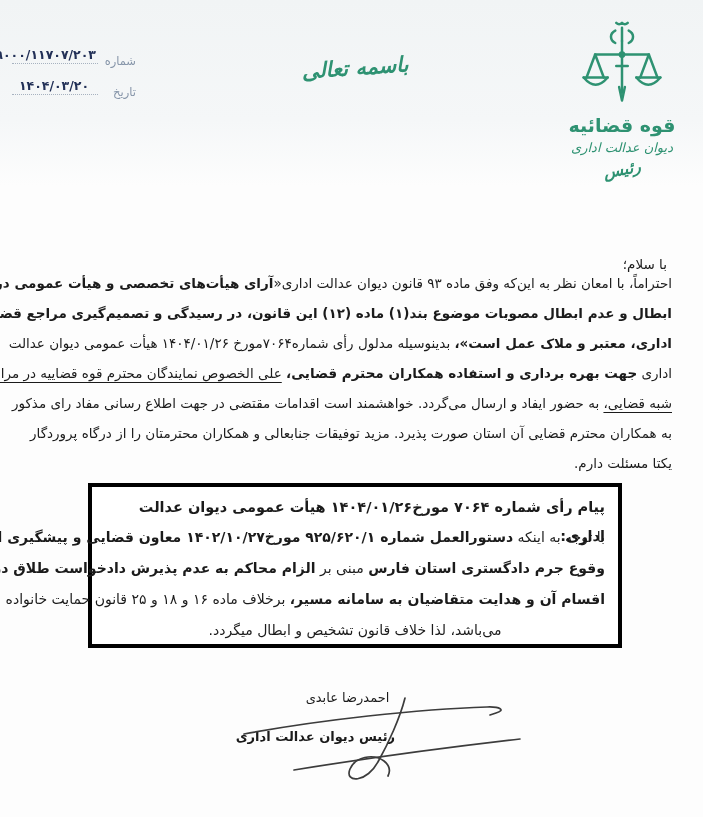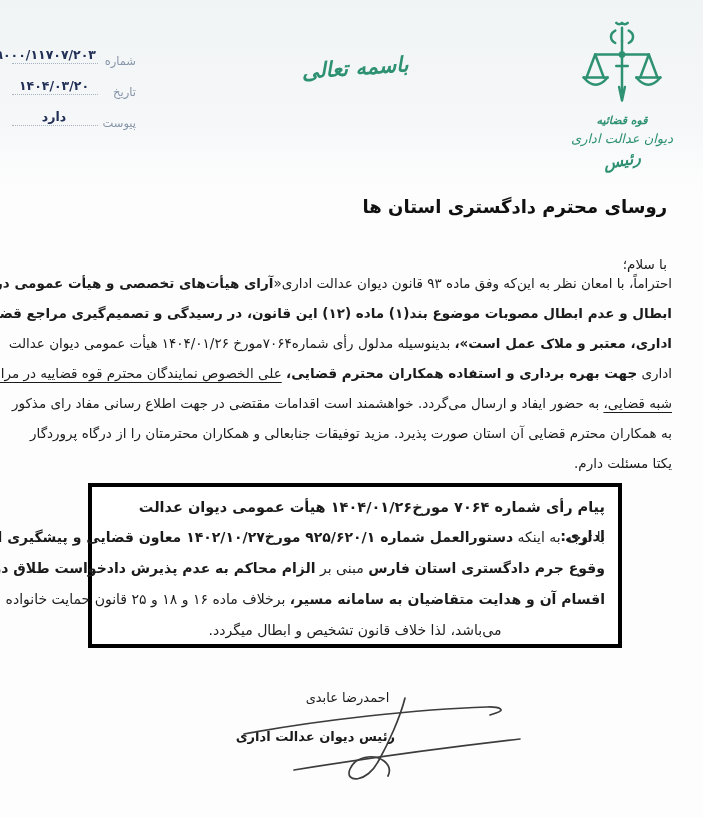--- a/index.html
+++ b/index.html
@@ -26,21 +26,21 @@
     font-size:12.5px;font-weight:bold;color:var(--navy-value);white-space:nowrap;}
 
   
   .bismillah{position:absolute;left:252px;top:56px;width:206px;text-align:center;
     color:var(--brand-green);font-size:21px;font-weight:bold;font-style:italic;
     transform:rotate(-4deg);}
 
   
   .logo{position:absolute;right:18px;top:20px;width:126px;text-align:center;color:var(--brand-green);}
   .logo svg{display:block;margin:0 auto;}
-  .org-name{font-size:11px;font-weight:bold;font-style:italic;letter-spacing:.5px;margin-top:2px;}
+  .org-name{font-size:19px;font-weight:bold;letter-spacing:.5px;margin-top:2px;}
   .org-sub{font-size:13px;font-style:italic;margin-top:4px;}
   .org-role{font-size:16px;font-weight:bold;font-style:italic;margin-top:5px;transform:rotate(-10deg);}
 
   
   .letter-title{position:absolute;right:36px;top:196px;font-size:18px;font-weight:bold;color:#101010;}
   .salutation{position:absolute;right:36px;top:256px;font-size:13.5px;}
   .body-lines{position:absolute;right:31px;left:30px;top:268px;font-size:13.5px;}
   .tl{height:30px;line-height:30px;text-align:justify;text-align-last:justify;white-space:nowrap;}
   .body-lines .tl:last-child{text-align-last:right;}
   .b{font-weight:bold;}
@@ -70,25 +70,20 @@
     <div class="ref-row">
       <span class="ref-value">۹۰۰۰/۱۱۷۰۷/۲۰۳</span>
       <span class="ref-line"></span>
       <span class="ref-label">شماره</span>
     </div>
     <div class="ref-row">
       <span class="ref-value">۱۴۰۴/۰۳/۲۰</span>
       <span class="ref-line"></span>
       <span class="ref-label">تاریخ</span>
     </div>
-    <div class="ref-row">
-      <span class="ref-value">دارد</span>
-      <span class="ref-line"></span>
-      <span class="ref-label">پیوست</span>
-    </div>
   </div>
 
   <div class="bismillah">باسمه تعالی</div>
 
   <div class="logo">
     <span>
       <svg width="96" height="92" viewBox="0 0 100 96" xmlns="http://www.w3.org/2000/svg">
         <g stroke="#2e9272" fill="none" stroke-width="2.6" stroke-linecap="round" stroke-linejoin="round">
 
           <path d="M44 3 q3 3 6 0 q3 3 6 0"></path>
@@ -112,21 +107,20 @@
           <path d="M50 34 v42"></path>
           <path d="M47 70 l3 14 l3 -14"></path>
         </g>
       </svg>
     </span>
     <div class="org-name">قوه قضائیه</div>
     <div class="org-sub">دیوان عدالت اداری</div>
     <div class="org-role">رئیس</div>
   </div>
 
-  <div class="letter-title">روسای محترم دادگستری استان ها</div>
   <div class="salutation">با سلام؛</div>
 
   <div class="body-lines">
       <div class="tl"><span>احتراماً، با امعان نظر به این‌که وفق ماده ۹۳ قانون دیوان عدالت اداری«</span><span class="b">آرای هیأت‌های تخصصی و هیأت عمومی در</span></div>
       <div class="tl"><span class="b">ابطال و عدم ابطال مصوبات موضوع بند(۱) ماده (۱۲) این قانون، در رسیدگی و تصمیم‌گیری مراجع قضائی و</span></div>
       <div class="tl"><span class="b">اداری، معتبر و ملاک عمل است»،</span><span> بدینوسیله مدلول رأی شماره۷۰۶۴مورخ ۱۴۰۴/۰۱/۲۶ هیأت عمومی دیوان عدالت</span></div>
       <div class="tl"><span>اداری </span><span class="b">جهت بهره برداری و استفاده همکاران محترم قضایی،</span><span> </span><span class="u">علی الخصوص نمایندگان محترم قوه قضاییه در مراجع</span></div>
       <div class="tl"><span class="u">شبه قضایی،</span><span> به حضور ایفاد و ارسال می‌گردد. خواهشمند است اقدامات مقتضی در جهت اطلاع رسانی مفاد رای مذکور</span></div>
       <div class="tl"><span>به همکاران محترم قضایی آن استان صورت پذیرد. مزید توفیقات جنابعالی و همکاران محترمتان را از درگاه پروردگار</span></div>
       <div class="tl"><span>یکتا مسئلت دارم.</span></div>

